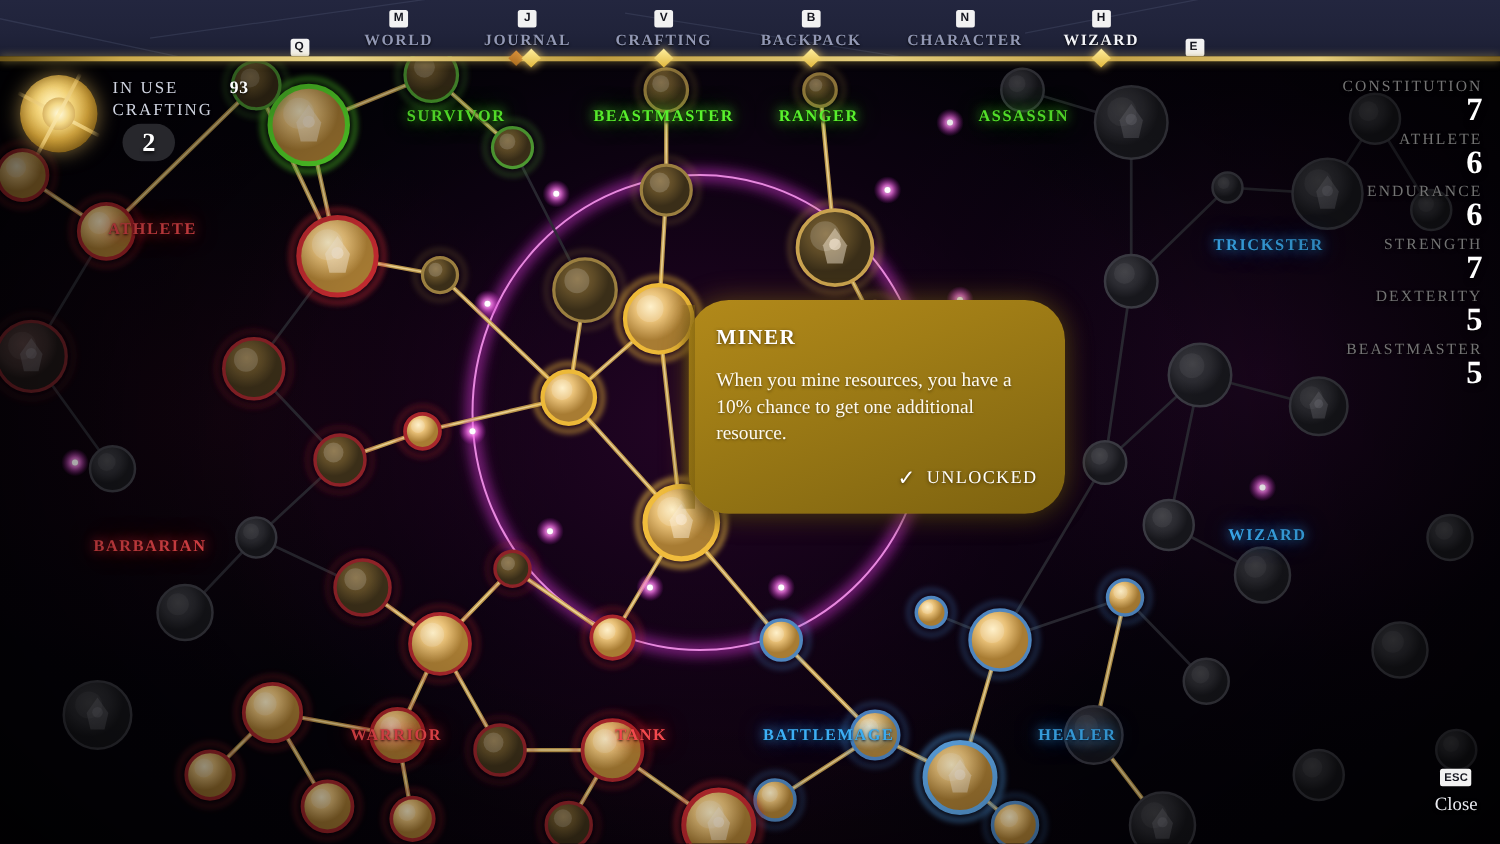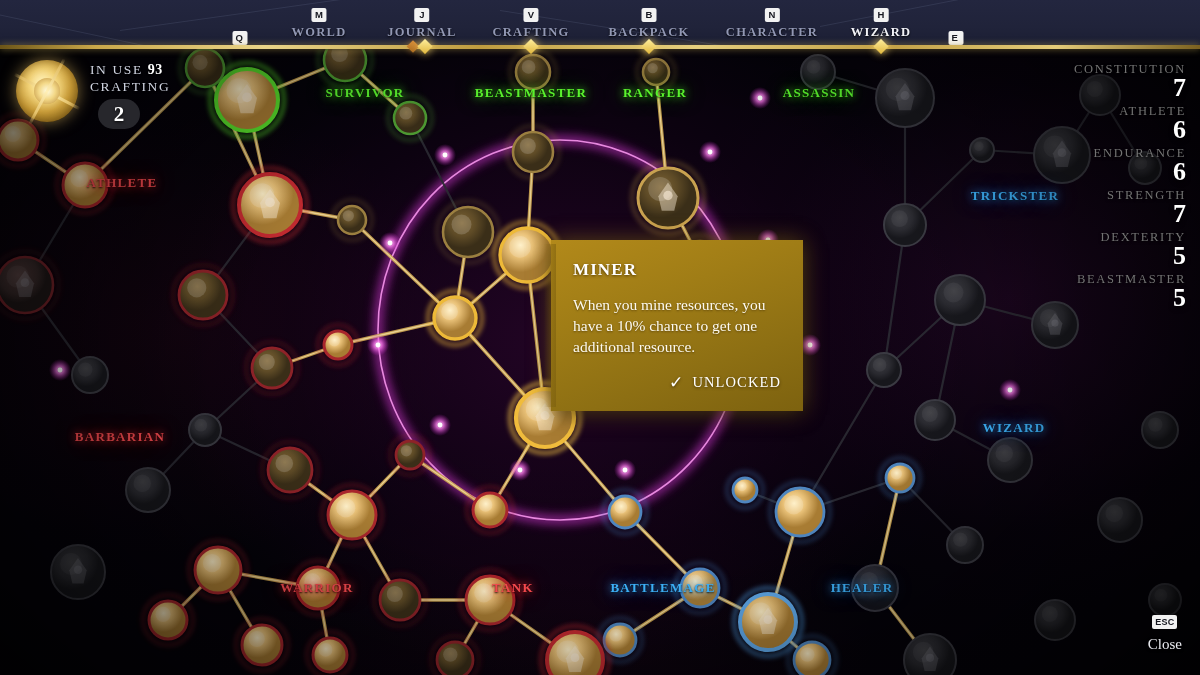--- a/index.html
+++ b/index.html
@@ -88,21 +88,21 @@
     position: absolute; left: 50%; top: 50%; width: 26px; height: 26px; margin: -13px 0 0 -13px;
     border-radius: 50%;
     background: radial-gradient(circle, #fffbe0 0%, #f3d887 45%, #b8893a 100%);
     box-shadow: 0 0 12px rgba(255,235,160,0.8);
   }
   .pt-lines { position: absolute; left: 74px; top: 4px; }
   .pt-row {
     font-family: "Liberation Serif", serif; font-size: 13.5px; letter-spacing: 1.6px;
     color: #cfd3e0; text-shadow: 0 1px 2px #000; line-height: 17px;
   }
-  .pt-row b { color: #ffffff; font-size: 14px; letter-spacing: 0.6px; }
+  .pt-row b { color: #ffffff; font-size: 14px; letter-spacing: 0.6px; margin-left: 36px; }
   .avail-badge {
     position: absolute; left: 82px; top: 42px;
     width: 42px; height: 30px; border-radius: 15px;
     background: rgba(42,42,48,0.92);
     display: flex; align-items: center; justify-content: center;
   }
   .avail-badge span {
     font-family: "Liberation Serif", serif; font-weight: bold; font-size: 21px; color: #fff;
     text-shadow: 0 1px 3px rgba(0,0,0,0.8);
   }
@@ -130,24 +130,25 @@
     position: absolute; transform: translate(-50%, -50%);
     font-family: "Liberation Serif", serif; font-weight: bold;
     font-size: 13px; letter-spacing: 1.3px; white-space: nowrap;
   }
   .clabel.green  { color: #5dfb2f; text-shadow: 0 0 9px rgba(80,240,40,0.95), 0 0 20px rgba(60,200,30,0.7), 0 1px 2px #000; }
   .clabel.red    { color: #ff4d52; text-shadow: 0 0 9px rgba(255,50,60,0.9), 0 0 20px rgba(200,20,30,0.65), 0 1px 2px #000; }
   .clabel.blue   { color: #3fb6ff; text-shadow: 0 0 9px rgba(60,170,255,0.95), 0 0 20px rgba(30,120,230,0.7), 0 1px 2px #000; }
 
   
   .tooltip {
-    position: absolute; left: 551px; top: 240px; width: 252px; height: 171px;
+    position: absolute; left: 551px; top: 240px; width: 301px; height: 171px;
     background: linear-gradient(160deg, #b2891a 0%, #a07d16 35%, #8d6f13 70%, #7d620f 100%);
     box-shadow: 0 0 22px rgba(180,140,30,0.45), 0 4px 18px rgba(0,0,0,0.55);
     padding: 20px 22px 16px 22px;
+    border-radius: 32px;
   }
   .tooltip::before {
     content: ""; position: absolute; left: -7px; top: 4px; width: 12px; height: 163px;
     background: linear-gradient(90deg, rgba(0,0,0,0) 0%, rgba(120,92,14,0.55) 100%);
   }
   .tt-title {
     font-family: "Liberation Serif", serif; font-weight: bold;
     font-size: 17px; letter-spacing: 1.1px; color: #ffffff;
     text-shadow: 0 1px 3px rgba(60,40,0,0.8);
   }

